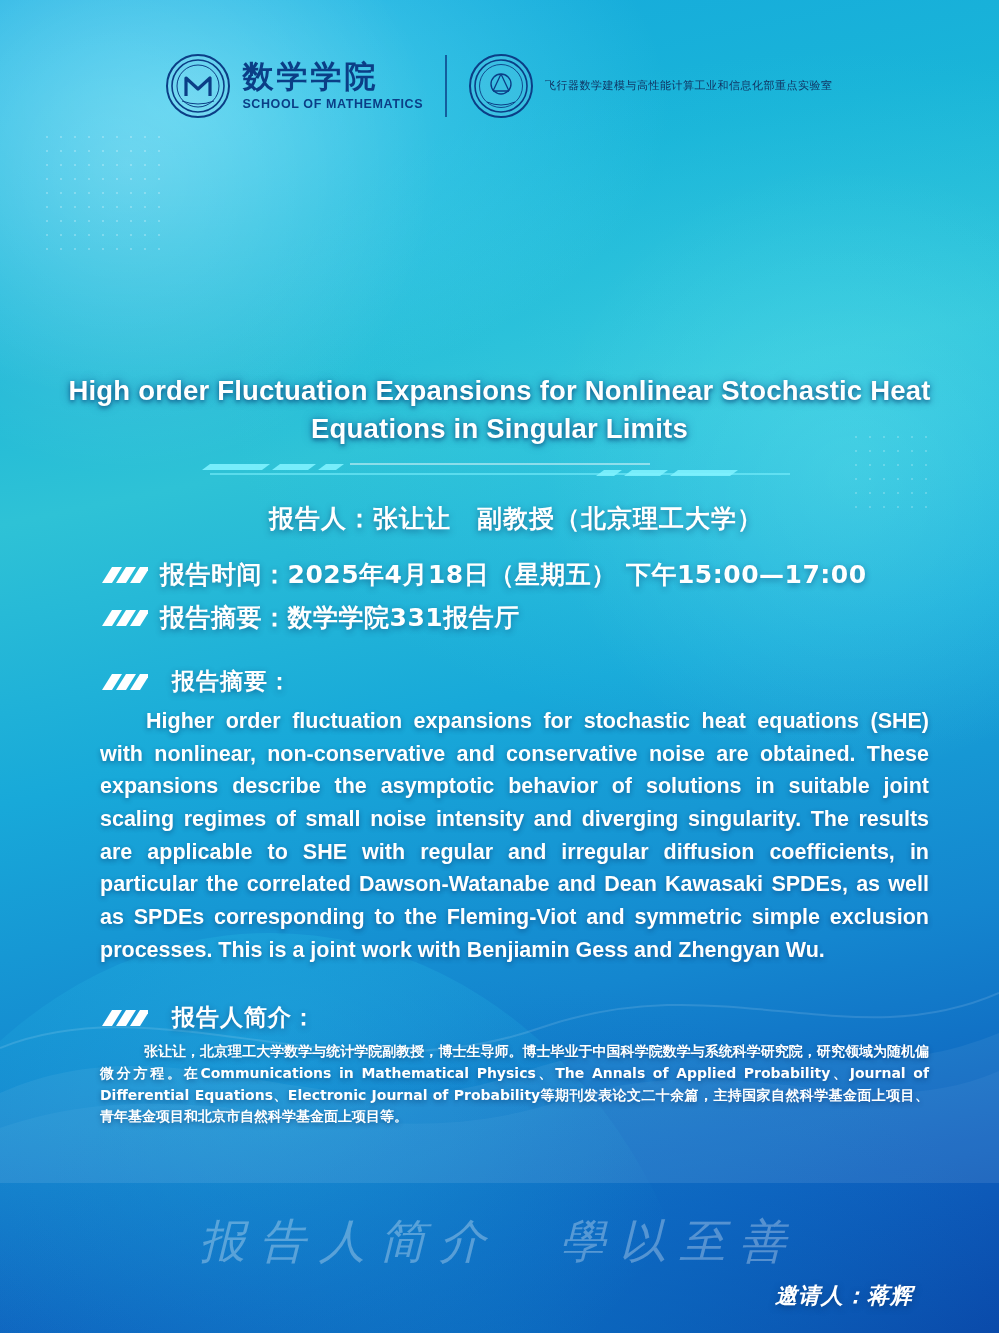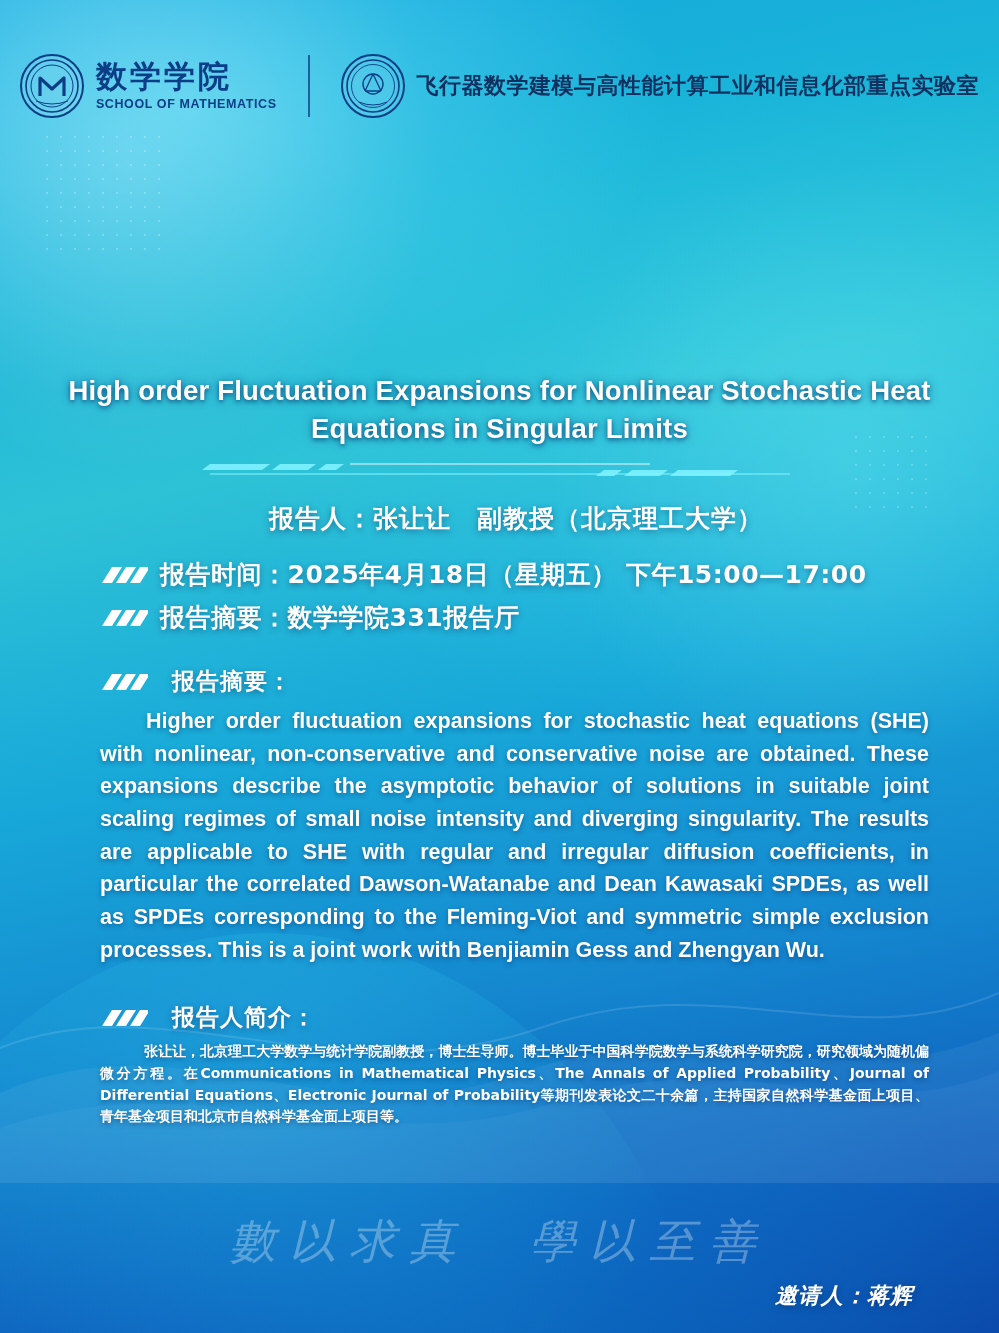--- a/index.html
+++ b/index.html
@@ -27,32 +27,32 @@
        background:radial-gradient(ellipse at 50% 20%, rgba(40,190,230,.35), rgba(40,190,230,0) 70%);}
   .wave{position:absolute;left:0;right:0;height:340px;bottom:150px;pointer-events:none;opacity:.55;}
   .grid-dots{position:absolute;left:40px;top:130px;width:120px;height:120px;opacity:.35;
     background-image:radial-gradient(rgba(255,255,255,.7) 1.2px, transparent 1.3px);
     background-size:14px 14px;}
   .grid-dots2{position:absolute;right:60px;top:430px;width:90px;height:90px;opacity:.3;
     background-image:radial-gradient(rgba(255,255,255,.7) 1.2px, transparent 1.3px);
     background-size:14px 14px;}
 
   
-  .header{position:absolute;top:54px;left:0;right:0;display:flex;justify-content:center;align-items:center;gap:13px;}
+  .header{position:absolute;top:54px;left:0;right:0;display:flex;justify-content:center;align-items:center;gap:4px;}
   .logo-block{display:flex;align-items:center;gap:12px;}
   .seal{width:60px;height:60px;border-radius:50%;border:2px solid #0b3e86;
         display:flex;align-items:center;justify-content:center;background:rgba(255,255,255,.08);
         position:relative;}
   .seal svg{display:block;}
   .sm-text{line-height:1;}
   .sm-cn{font-size:31px;font-weight:700;color:#0b3e86;letter-spacing:3px;font-family:"DejaVu Sans",sans-serif;}
   .sm-en{font-size:12.5px;font-weight:700;color:#0b3e86;letter-spacing:.6px;margin-top:6px;}
   .divider-v{width:2px;height:62px;background:#0b3e86;opacity:.75;margin:0 18px;}
   .lab-text{line-height:1.25;}
-  .lab-cn{font-size:22px;font-weight:700;color:#10305f;letter-spacing:.5px;font-family:"DejaVu Sans",sans-serif;}
+  .lab-cn{font-size:11px;font-weight:400;color:#10305f;letter-spacing:.5px;font-family:"DejaVu Sans",sans-serif;}
   .lab-en{font-size:11px;color:#10305f;letter-spacing:.1px;margin-top:3px;}
 
   
   .big-title{
     position:absolute;top:130px;left:0;right:0;text-align:center;
     font-family:"DejaVu Sans",sans-serif;
     font-size:168px;font-weight:700;letter-spacing:10px;
     color:#ffffff;
     text-shadow:
       0 0 2px #cfefff,
@@ -259,16 +259,16 @@
             <path d="M6 2 h10 l-10 16 h-10 z" transform="translate(20,0)"></path>
             <path d="M6 2 h10 l-10 16 h-10 z" transform="translate(34,0)"></path>
           </g>
         </svg>
       </span>
       <span class="sec-label">报告人简介：</span>
     </div>
     <div class="bio-body">张让让，北京理工大学数学与统计学院副教授，博士生导师。博士毕业于中国科学院数学与系统科学研究院，研究领域为随机偏微分方程。在Communications in Mathematical Physics、The Annals of Applied Probability、Journal of Differential Equations、Electronic Journal of Probability等期刊发表论文二十余篇，主持国家自然科学基金面上项目、青年基金项目和北京市自然科学基金面上项目等。</div>
   </div>
 
-  <div class="calligraphy">數以求真　學以至善</div>
+  <div class="calligraphy">报告人简介　學以至善</div>
   <div class="inviter">邀请人：蒋辉</div>
 
 </div>
 
 </body></html>

